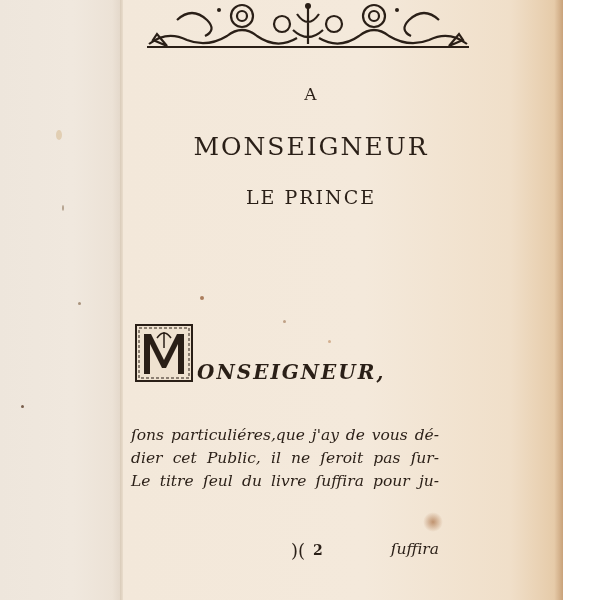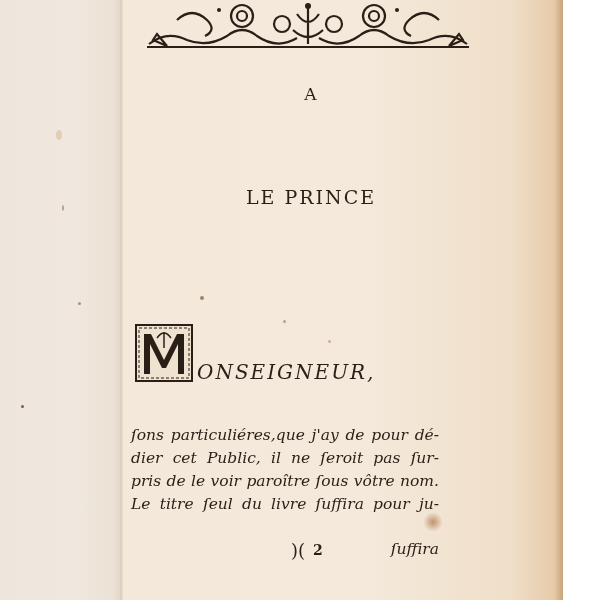--- a/index.html
+++ b/index.html
@@ -28,21 +28,21 @@
     .center { position: absolute; left: 0; width: 340px; text-align: center; color: #2a1f17; }
     .t-a { top: 84px; left: 18px; font-size: 17px; letter-spacing: 1px; }
     .t-mon { top: 132px; left: 18px; font-size: 25px; letter-spacing: 2px; }
     .t-prince { top: 186px; left: 18px; font-size: 19px; letter-spacing: 2px; }
     .t-conty { top: 222px; left: 12px; font-size: 42px; letter-spacing: 4px; }
     .dropcap {
       position: absolute; left: 12px; top: 324px; width: 58px; height: 58px;
     }
     .salutation {
       position: absolute; left: 74px; top: 360px; font-size: 20px; font-style: italic;
-      letter-spacing: 2px; color: #2a1f17;
+      letter-spacing: 2px; color: #2a1f17; font-weight: bold;
     }
     .body-text {
       position: absolute; left: 8px; top: 424px; width: 308px;
       font-family: "DejaVu Serif", serif; font-style: italic; font-size: 15.5px;
       line-height: 23px; color: #2a1f17; text-align: justify;
     }
     .body-text .line { display: block; white-space: nowrap; text-align-last: justify; }
     .body-text .indent { padding-left: 24px; }
     .footer-line {
       position: absolute; left: 8px; top: 540px; width: 308px; height: 24px;
@@ -90,34 +90,34 @@
     </g>
     <g fill="#2a1f17">
       <rect x="0" y="46" width="322" height="2"></rect>
       <circle cx="161" cy="6" r="3"></circle>
       <circle cx="72" cy="10" r="2"></circle>
         <circle cx="250" cy="10" r="2"></circle>
     </g>
   </svg>
 
   <div class="center t-a">A</div>
+  <div class="center t-mon">MONSEIGNEUR</div>
   <div class="center t-prince">LE PRINCE</div>
 
   <svg class="dropcap" viewBox="0 0 58 58">
     <rect x="1" y="1" width="56" height="56" fill="#efe2d0" stroke="#2a1f17" stroke-width="2"></rect>
     <rect x="4" y="4" width="50" height="50" fill="none" stroke="#2a1f17" stroke-width="1" stroke-dasharray="3 2"></rect>
     <path d="M9 50 L9 10 L16 10 L29 36 L42 10 L49 10 L49 50 L43 50 L43 20 L31 44 L27 44 L15 20 L15 50 Z" fill="#2a1f17"></path>
     <path d="M22 14 Q29 4 36 14 M29 8 L29 24" fill="none" stroke="#2a1f17" stroke-width="1.5"></path>
   </svg>
   <div class="salutation">ONSEIGNEUR,</div>
 
   <div class="body-text">
-    <span class="line">ſons particuliéres,que j'ay de pour dé-</span>
+    <span class="line">ſons particuliéres,que j'ay de vous dé-</span>
     <span class="line">dier cet Public, il ne ſeroit pas ſur-</span>
-    <span class="line">pris de le voir paroître ſous vôtre nom.</span>
     <span class="line">Le titre ſeul du livre ſuffira pour ju-</span>
   </div>
   <div class="stain"></div>
 
   <div class="footer-line">
     <span class="signature">)(</span>
     <span class="sig-num">2</span>
     <span class="catchword">ſuffira</span>
   </div>
 </div>

